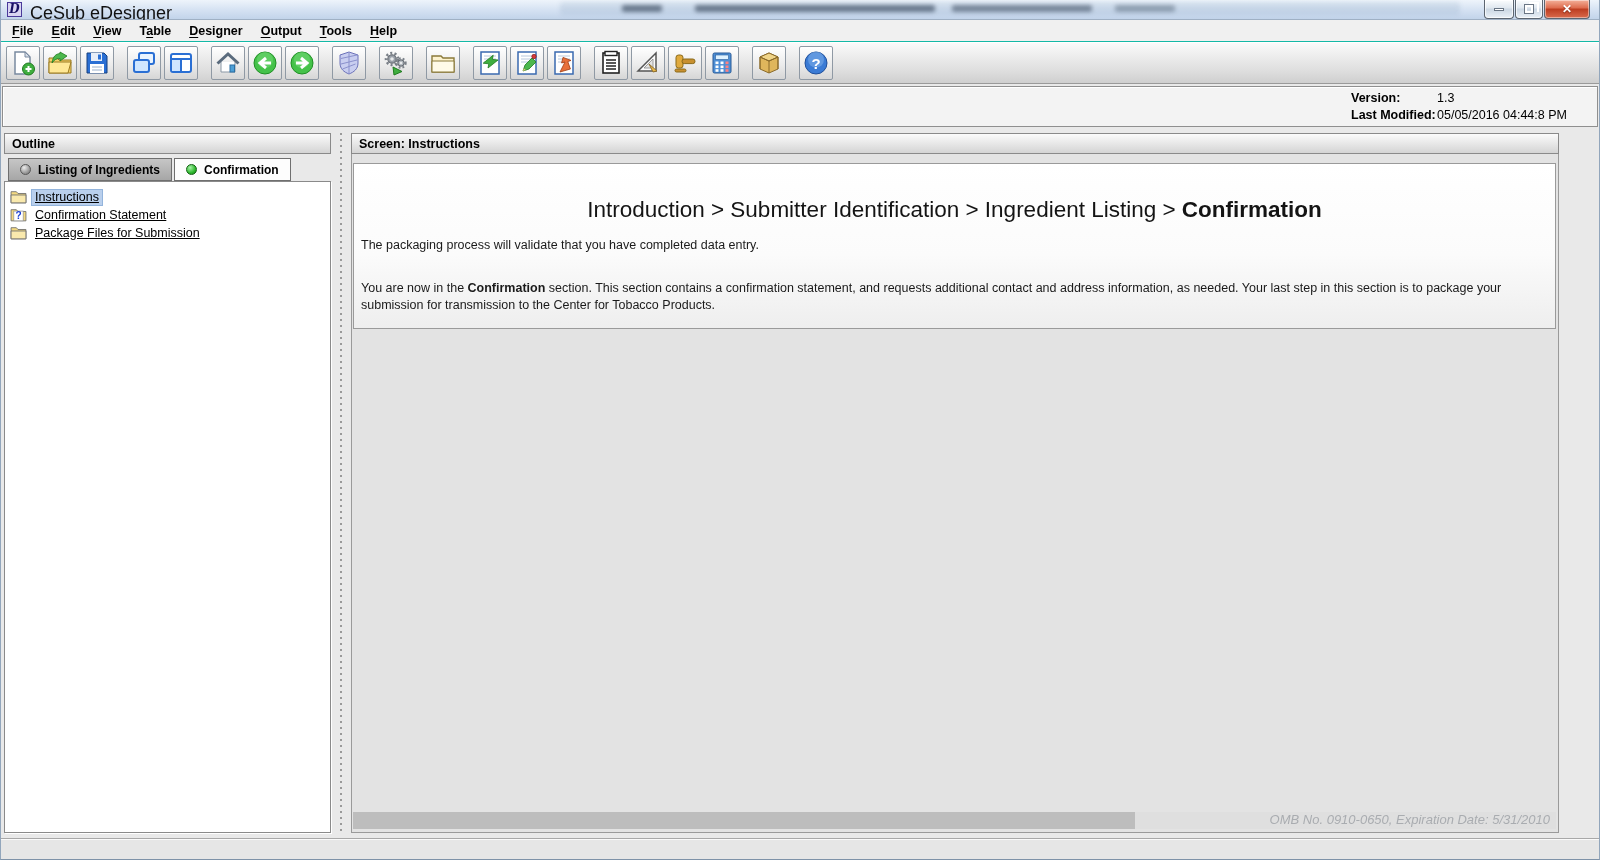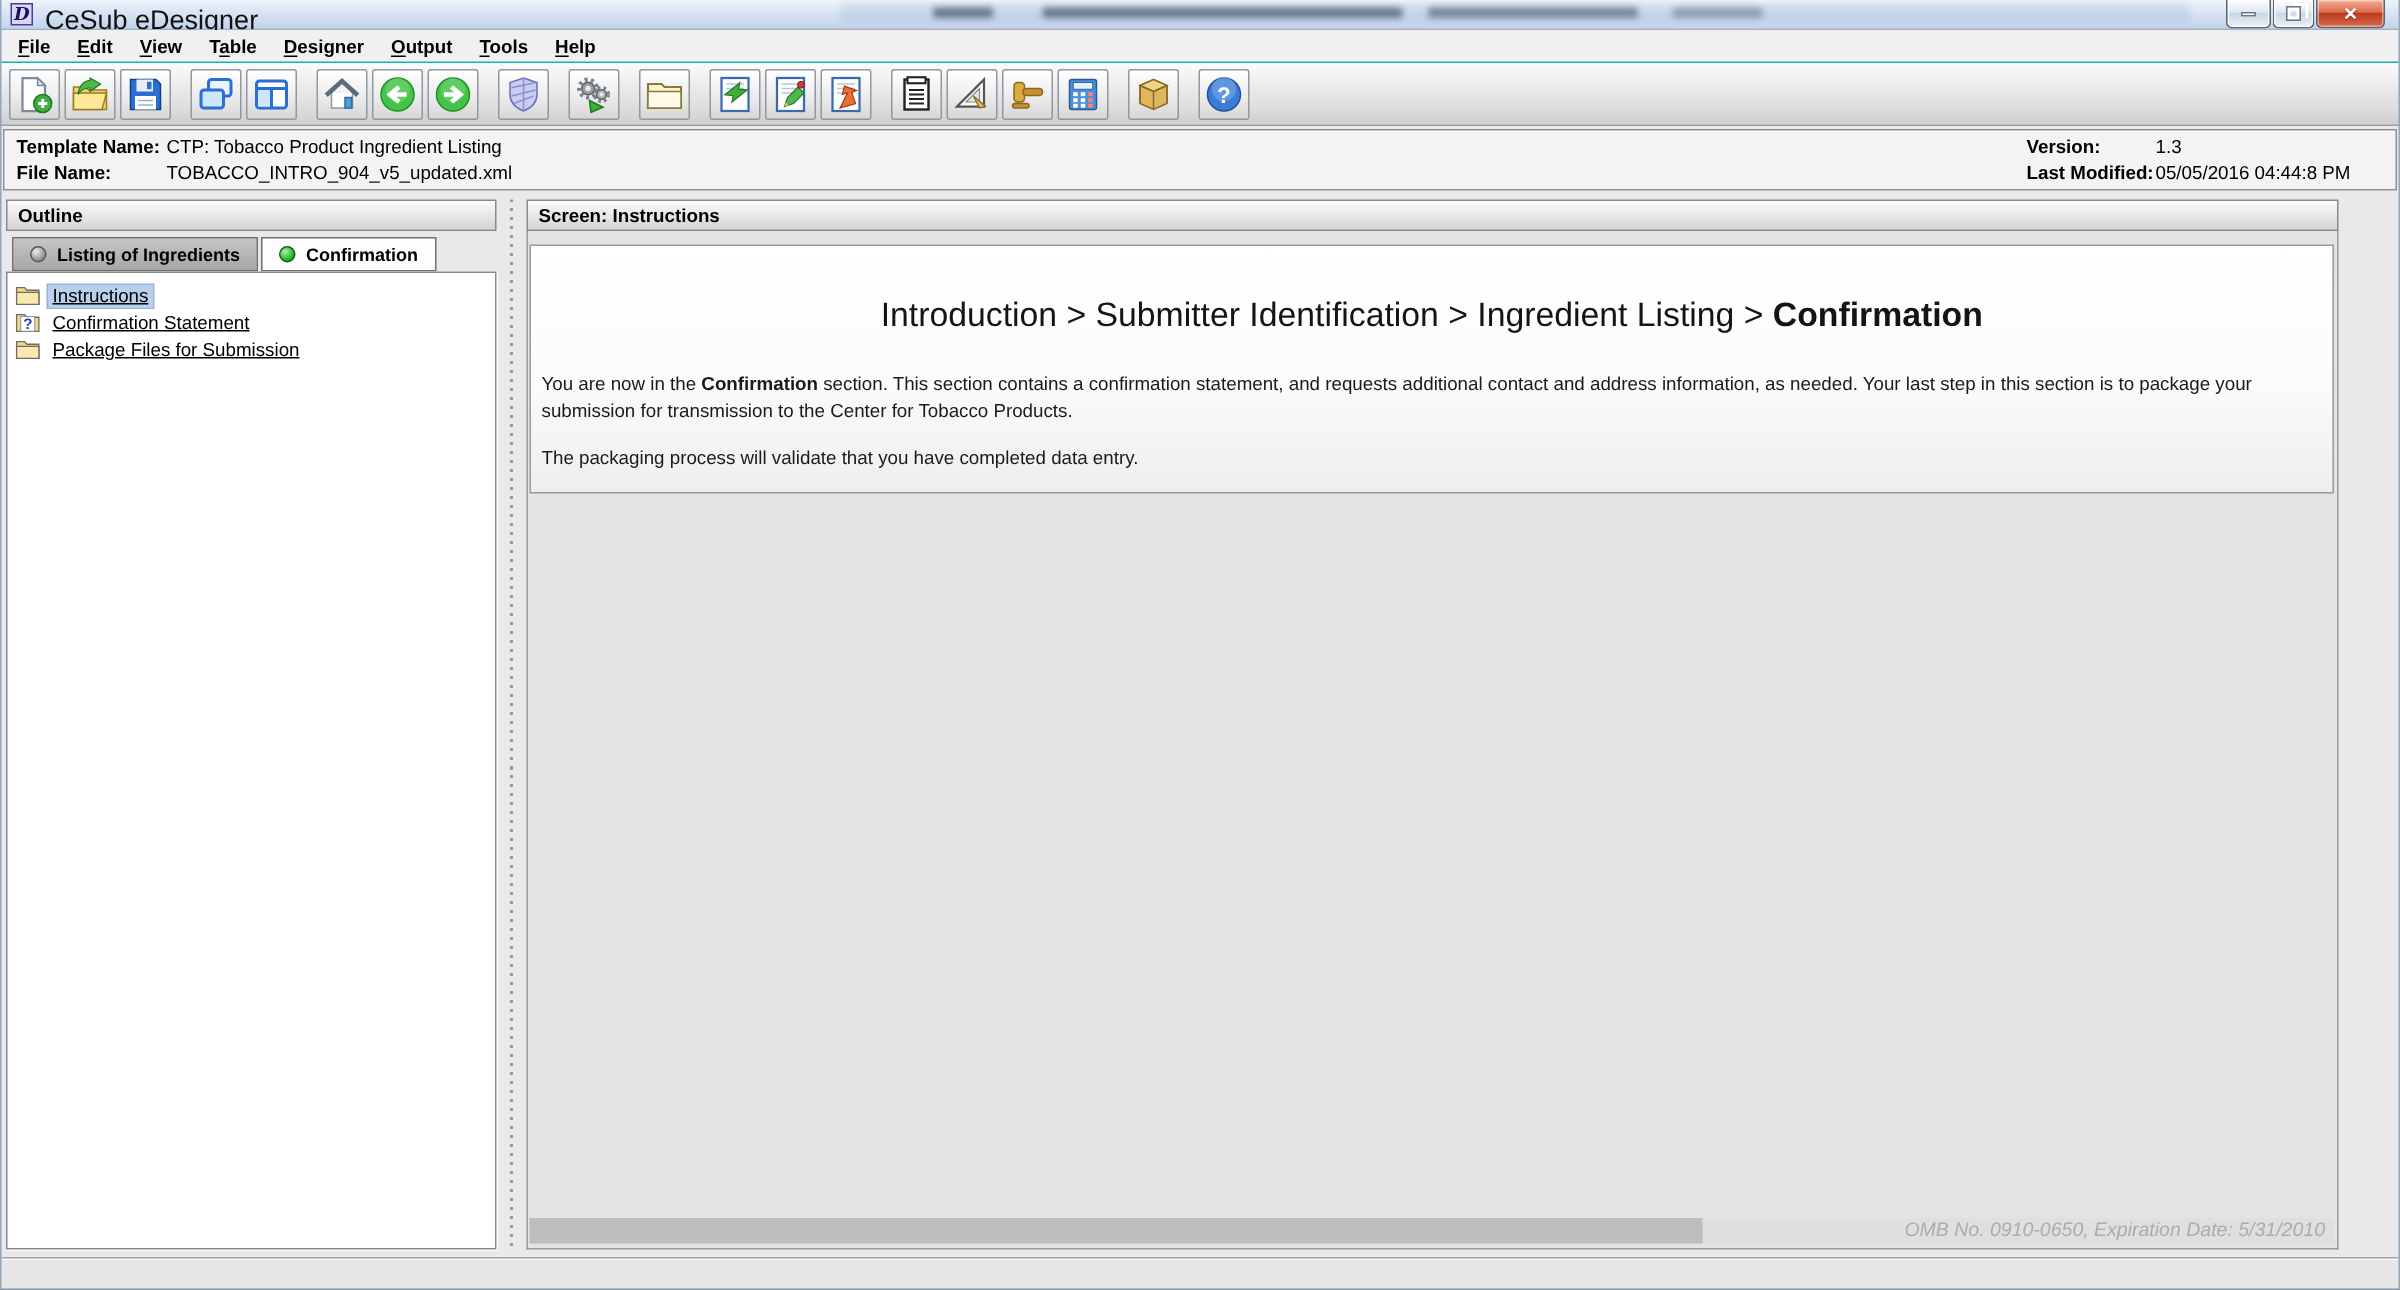--- a/index.html
+++ b/index.html
@@ -329,26 +329,20 @@
       <svg viewBox="0 0 26 26">
           <circle cx="13" cy="13" r="11" fill="#3a7bd5" stroke="#1f4f9a"></circle>
           <circle cx="13" cy="9.5" r="8" fill="#7fb0ea" opacity=".55"></circle>
           <text x="13" y="18.5" font-size="15" font-weight="bold" fill="#fff" text-anchor="middle">?</text>
         </svg>
     </div>
   </div>
 </div>
 
 <div class="infobar">
-  <div class="info-left">
-    <span class="info-label">Template Name:</span>
-    <span class="info-value">CTP: Tobacco Product Ingredient Listing</span>
-    <span class="info-label">File Name:</span>
-    <span class="info-value">TOBACCO_INTRO_904_v5_updated.xml</span>
-  </div>
   <div class="info-right">
     <span class="info-label">Version:</span>
     <span class="info-value">1.3</span>
     <span class="info-label">Last Modified:</span>
     <span class="info-value">05/05/2016 04:44:8 PM</span>
   </div>
 </div>
 
 <div class="main">
 
@@ -390,22 +384,22 @@
     </div>
   </div>
 
   <div class="splitter"></div>
 
   <div class="right-panel">
     <div class="panel-header">Screen: Instructions</div>
     <div class="right-body">
       <div class="content-box">
         <div class="breadcrumb"><span>Introduction &gt; Submitter Identification &gt; Ingredient Listing &gt; </span><b>Confirmation</b></div>
+        <div class="body-text p2">The packaging process will validate that you have completed data entry.</div>
         <div class="body-text"><span>You are now in the </span><b>Confirmation</b><span> section. This section contains a confirmation statement, and requests additional contact and address information, as needed. Your last step in this section is to package your submission for transmission to the Center for Tobacco Products.</span></div>
-        <div class="body-text p2">The packaging process will validate that you have completed data entry.</div>
       </div>
       <div class="hscroll">
         <div class="hthumb"></div>
       </div>
       <div class="omb-note">OMB No. 0910-0650, Expiration Date: 5/31/2010</div>
     </div>
   </div>
 </div>
 
 <div class="statusbar"></div>

